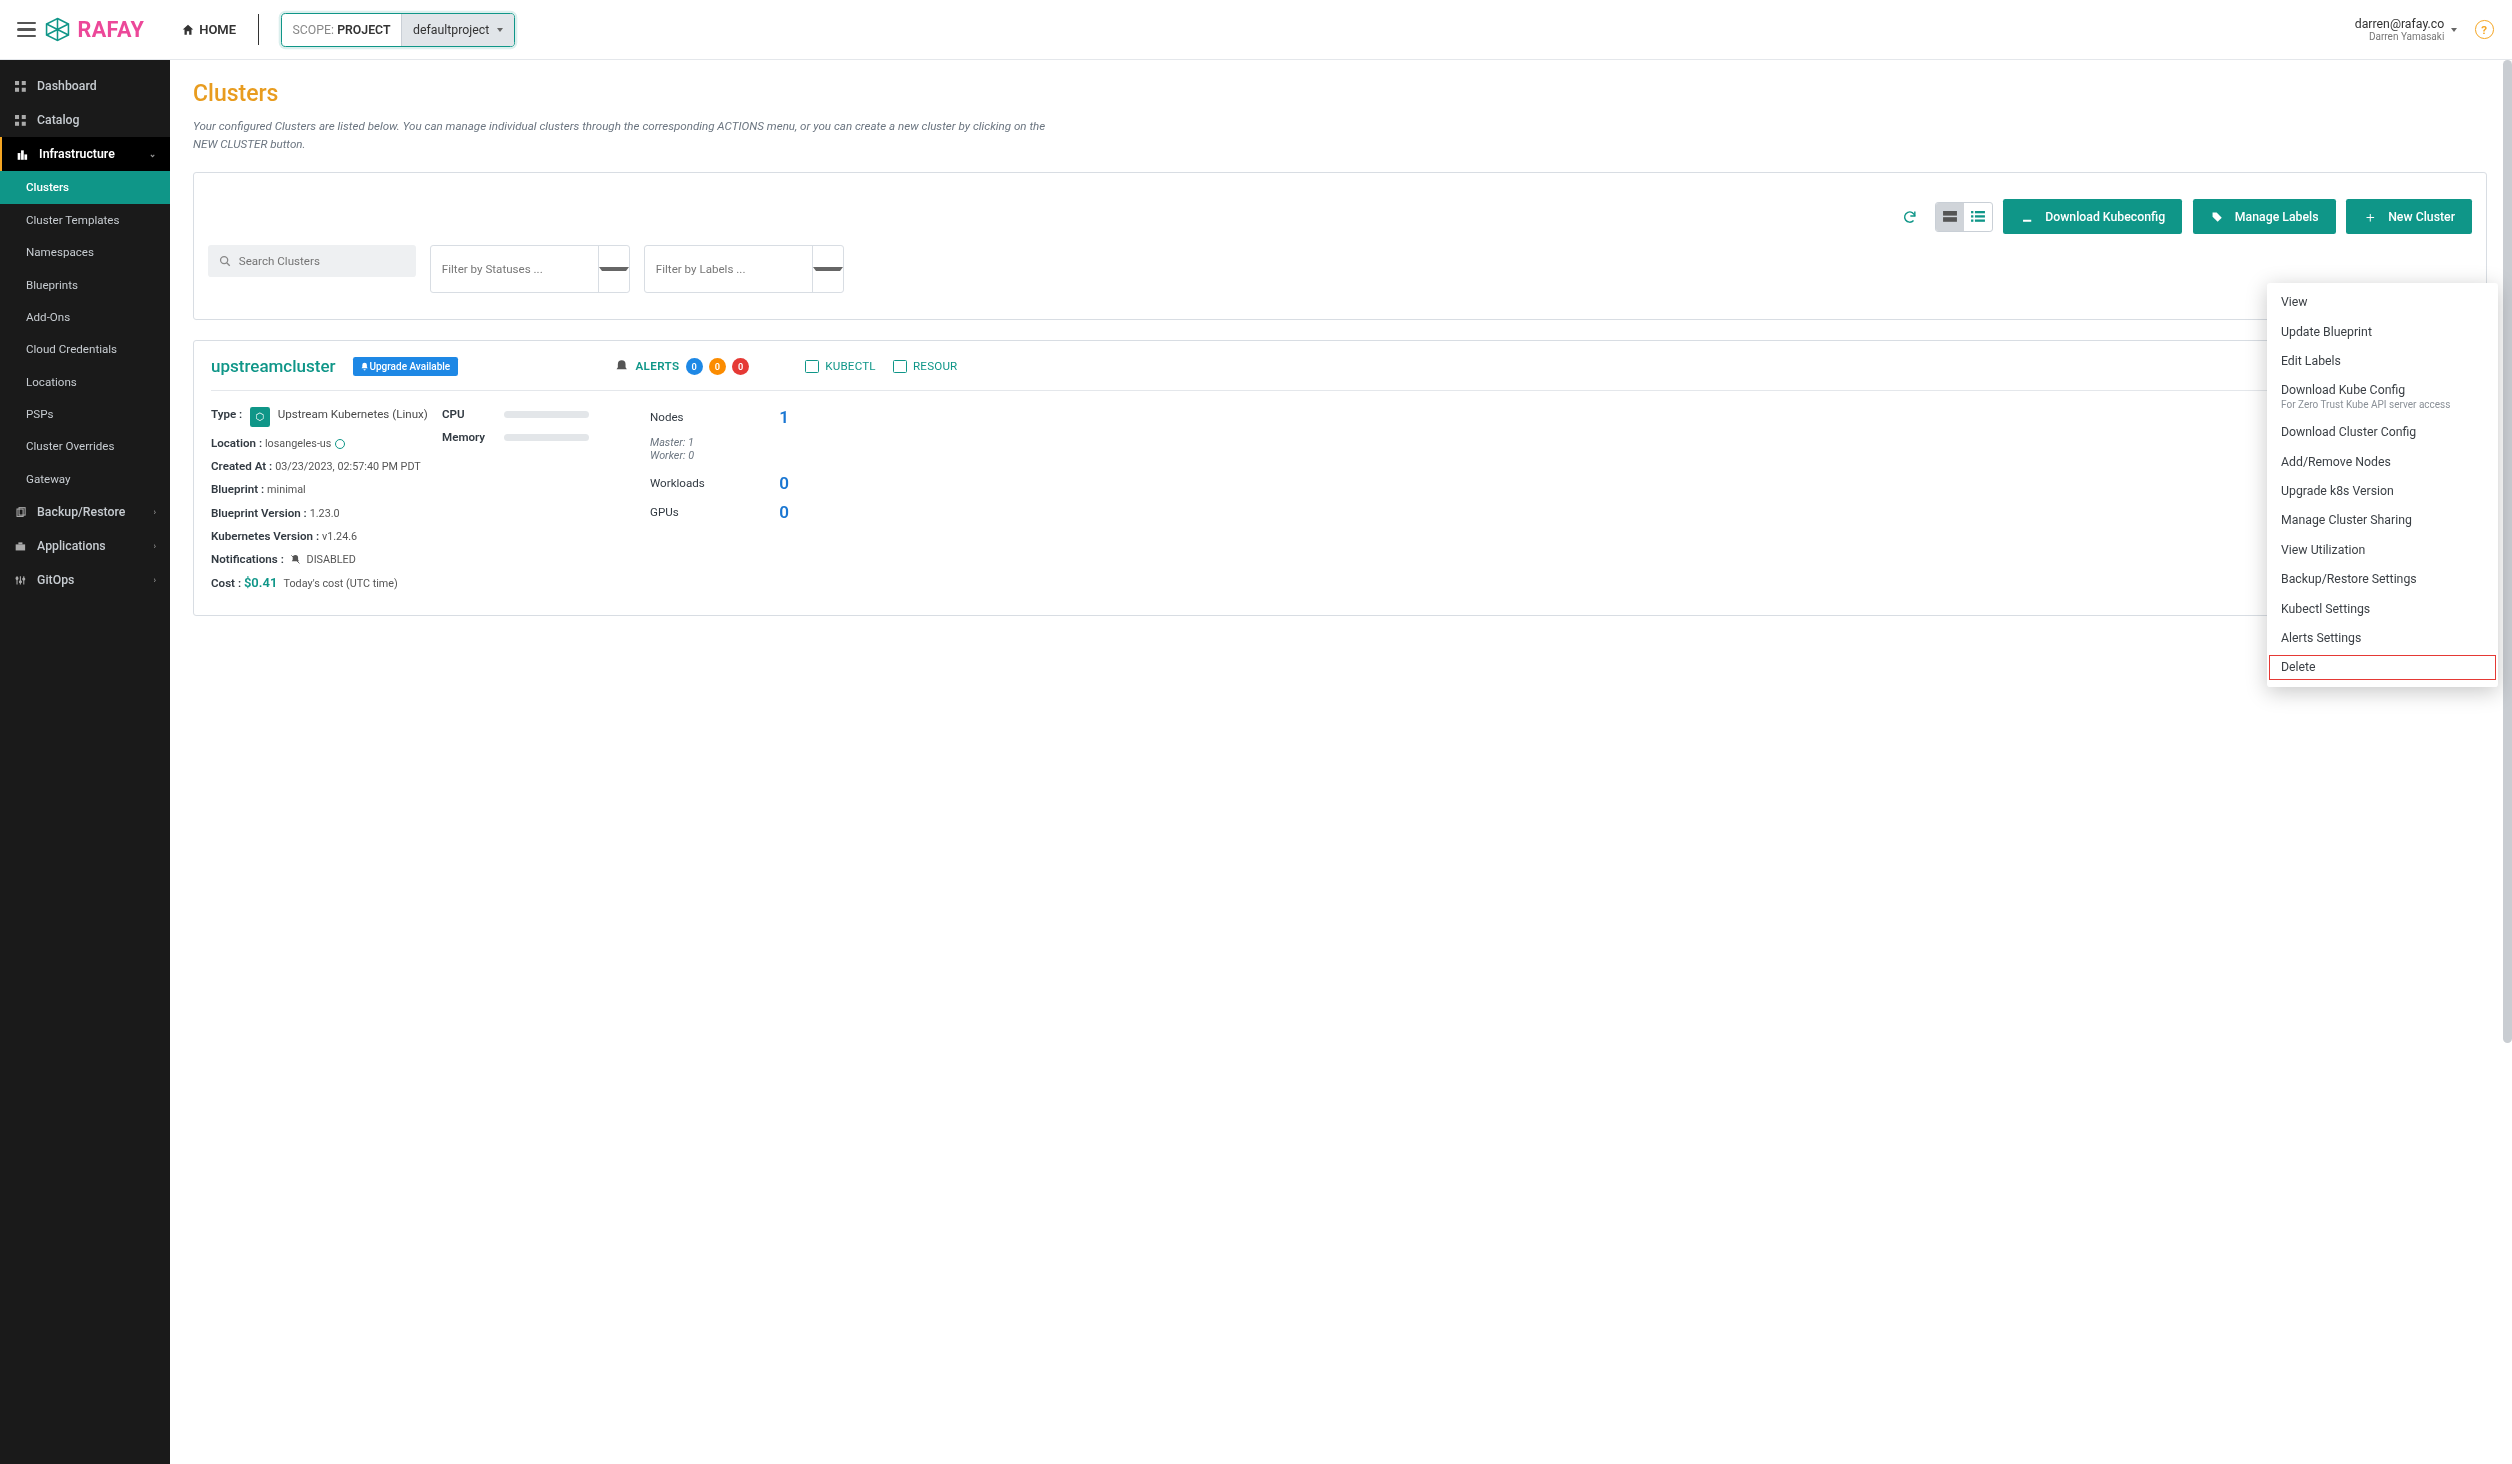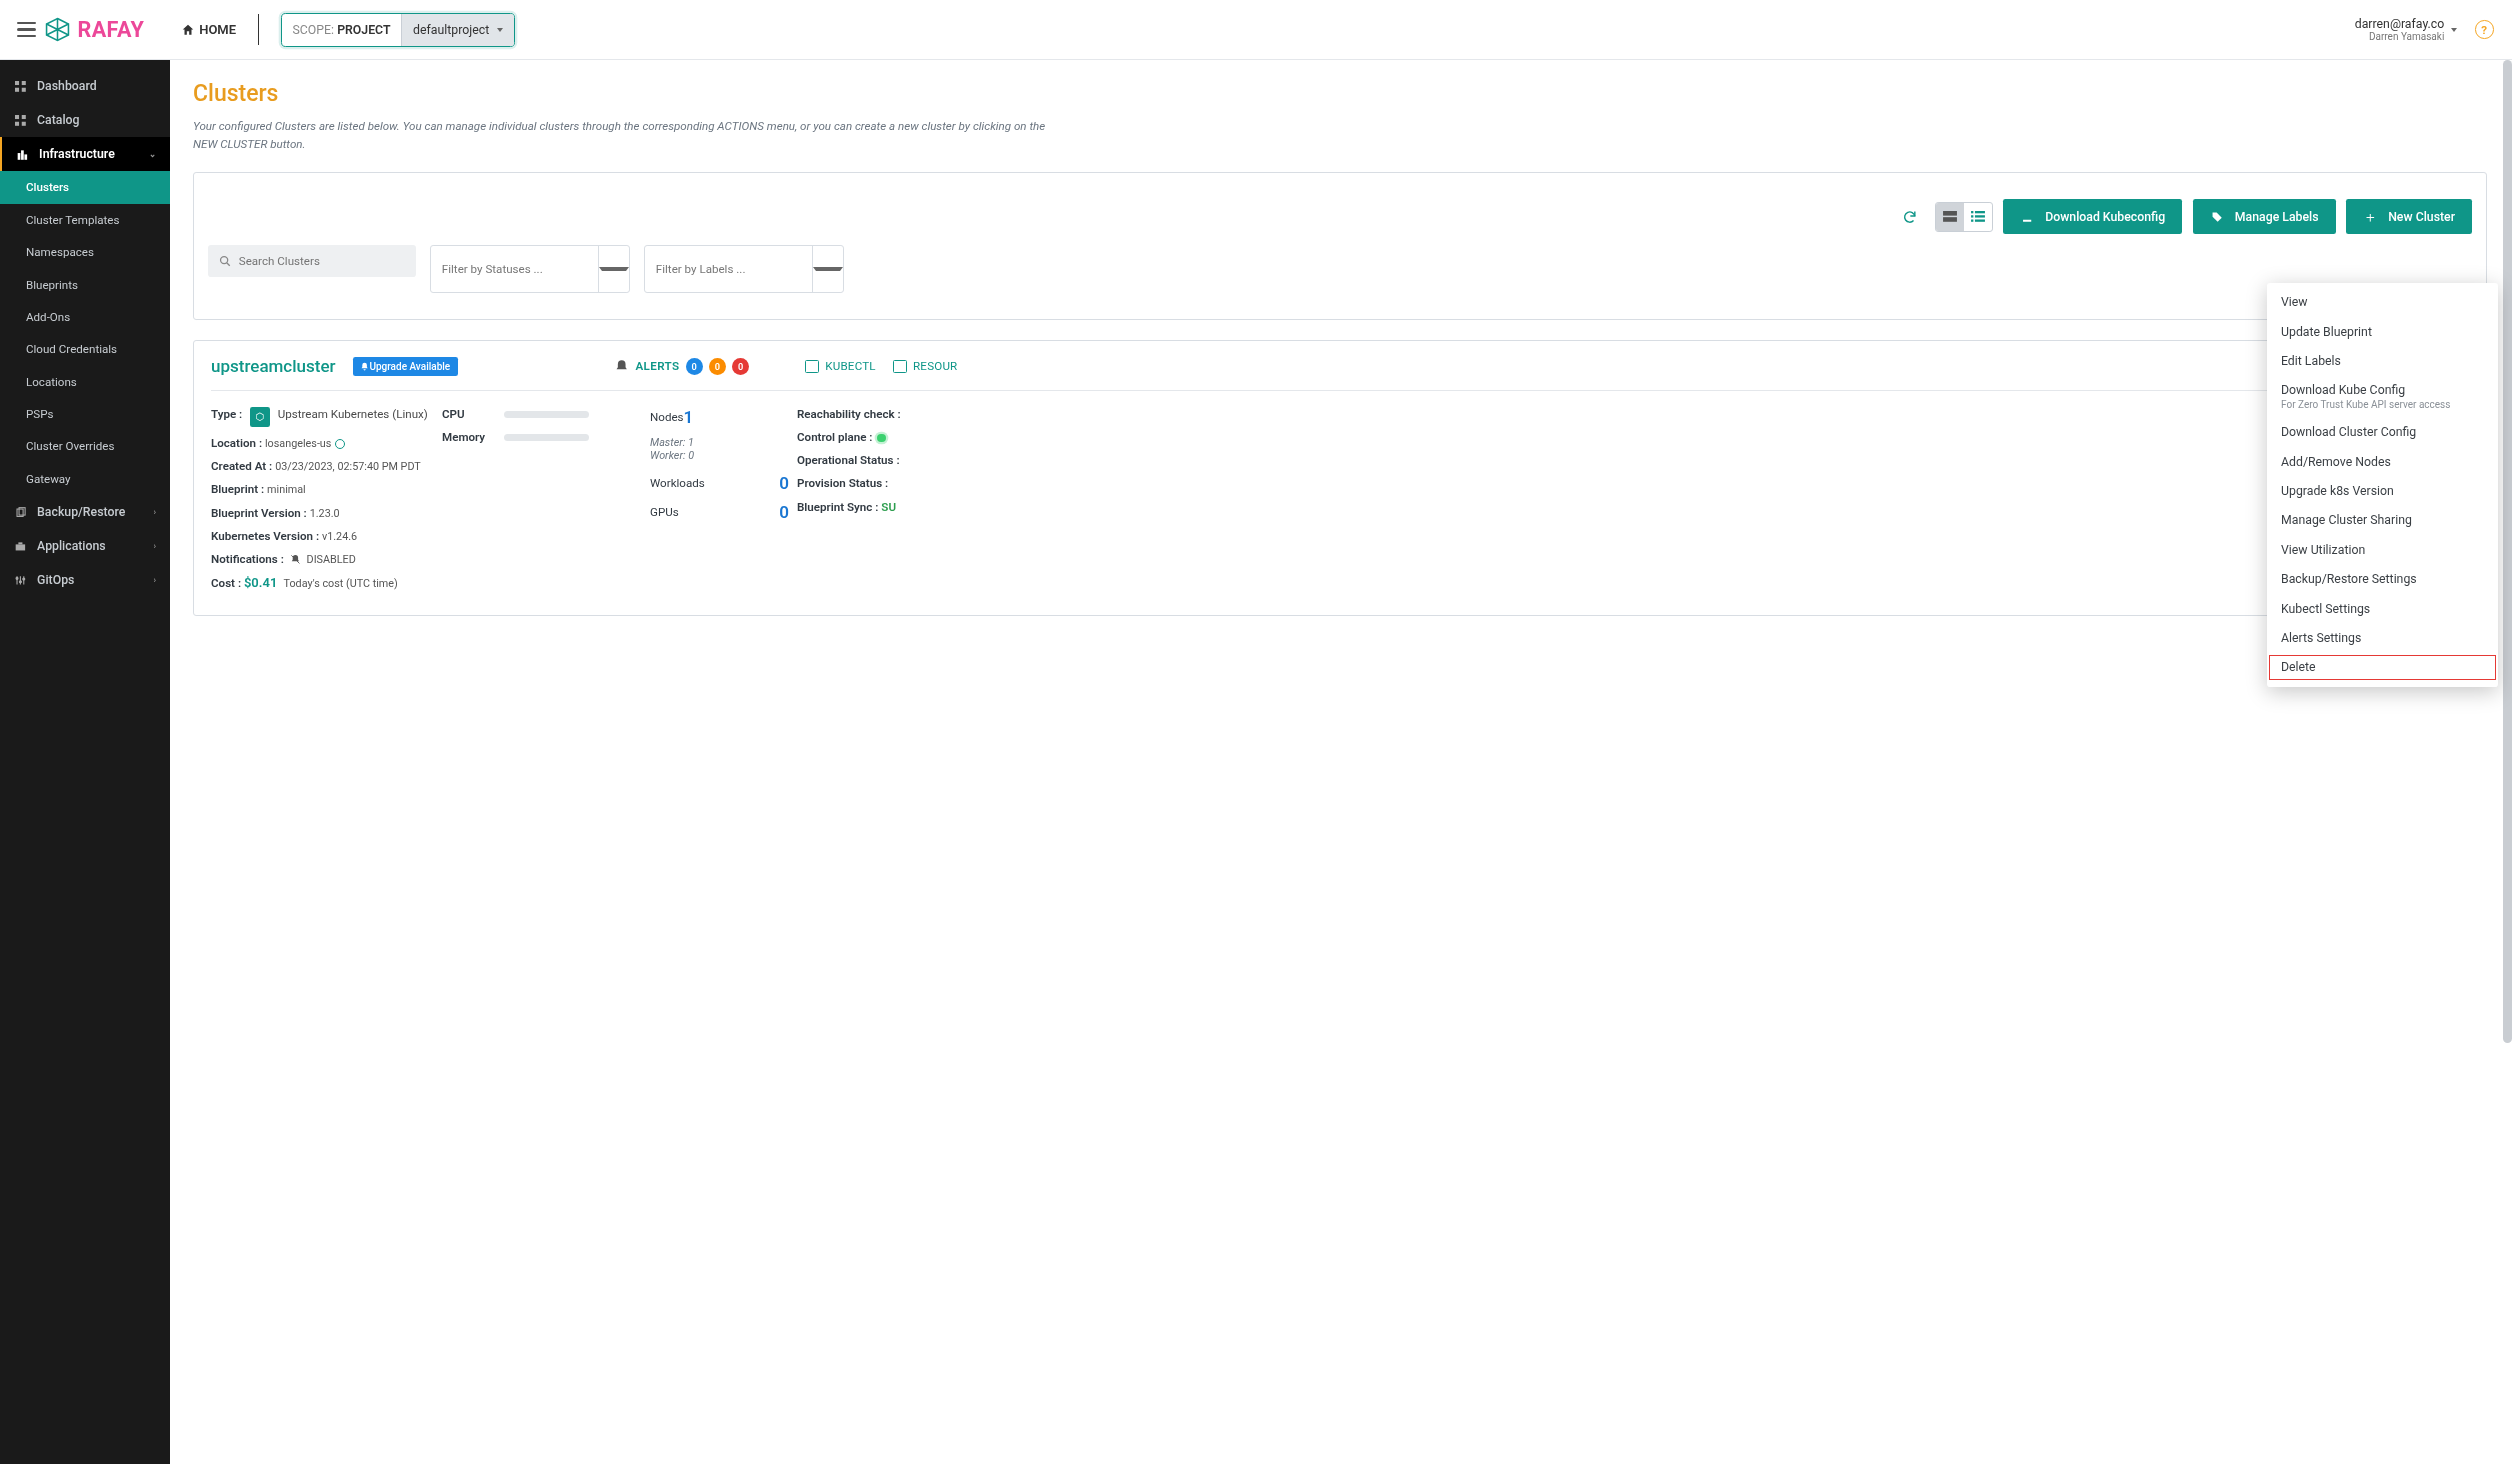--- a/index.html
+++ b/index.html
@@ -354,43 +354,36 @@
           </div>
           <div class="kv"><span class="k">Cost :</span> <span class="cost">$0.41</span><span class="v small">Today's cost (UTC time)</span></div>
         </div>
 
         <div>
           <div class="kv"><span class="k" style="display:inline-block;width:54px">CPU</span><span class="meter"><span class="fill" id="cpu-fill" style="width: 12%;"></span></span></div>
           <div class="kv"><span class="k" style="display:inline-block;width:54px">Memory</span><span class="meter"><span class="fill" id="mem-fill" style="width: 4%;"></span></span></div>
         </div>
 
         <div>
-          <div class="kv" style="display:flex;align-items:center">
+          <div class="kv" style="display:flex;justify-content:space-between;align-items:center">
               <span>Nodes</span>
               <span class="bignum">1</span>
             </div>
           <div class="subrow">Master: 1</div>
           <div class="subrow" style="margin-bottom:10.8px">Worker: 0</div>
           <div class="kv" style="display:flex;justify-content:space-between;align-items:center">
               <span>Workloads</span>
               <span class="bignum">0</span>
             </div>
           <div class="kv" style="display:flex;justify-content:space-between;align-items:center">
               <span>GPUs</span>
               <span class="bignum">0</span>
             </div>
         </div>
 
-        <div>
-          <div class="kv"><span class="k">Reachability check :</span></div>
-          <div class="kv"><span class="k">Control plane :</span><span class="status-dot green"></span></div>
-          <div class="kv"><span class="k">Operational Status :</span></div>
-          <div class="kv"><span class="k">Provision Status :</span></div>
-          <div class="kv"><span class="k">Blueprint Sync :</span> <span style="color:#2e9e4f;font-weight:600">SU</span></div>
-        </div>
       </div>
     </div>
 
     <div class="ctx-menu" id="ctx-menu">
         <div class="ctx-item">
           <div>View</div>
         </div>
         <div class="ctx-item">
           <div>Update Blueprint</div>
         </div>

